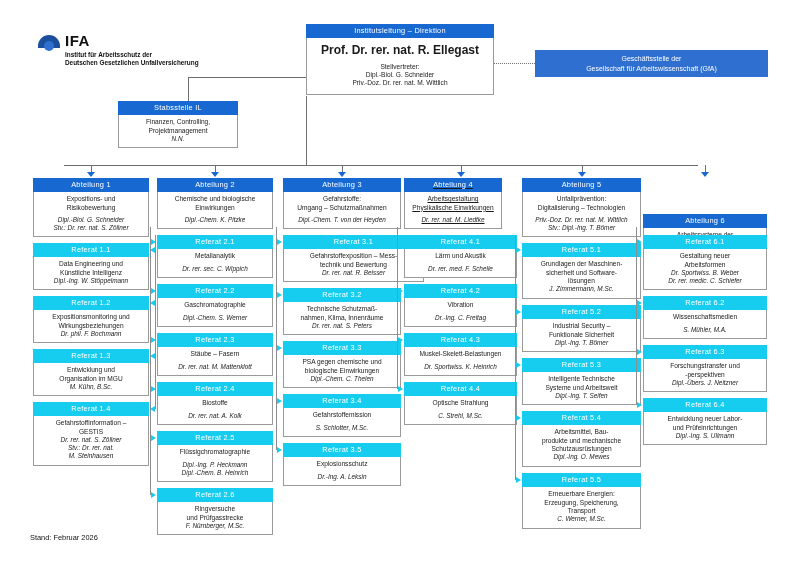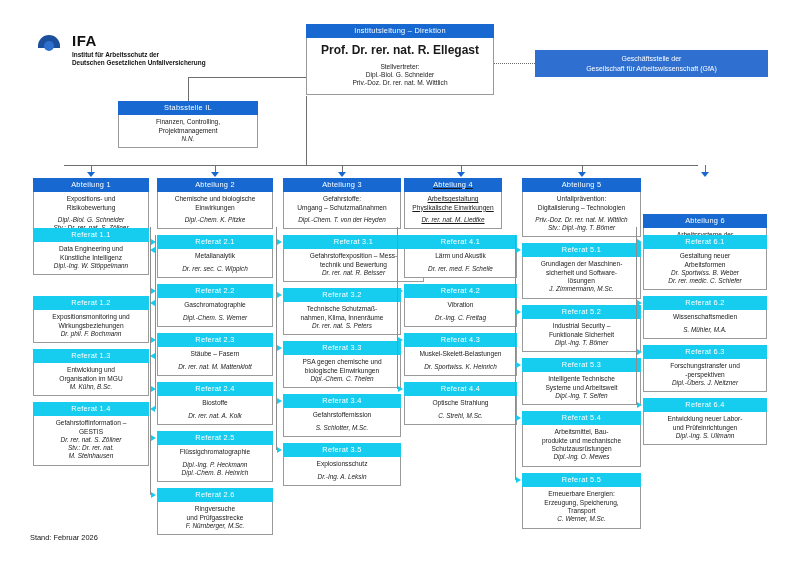--- a/index.html
+++ b/index.html
@@ -7,21 +7,21 @@
     width:800px;height:566px;
     background:#ffffff;
     font-family:"Liberation Sans", sans-serif;
     color:#1a1a1a;
     overflow:hidden;
     position:relative;
   }
   .canvas{position:relative;width:800px;height:566px;}
 
   
-  .logo{position:absolute;left:38px;top:33px;display:flex;align-items:flex-start;gap:12px;}
+  .logo{position:absolute;left:38px;top:33px;display:flex;align-items:flex-start;gap:5px;}
   .logo-mark{width:22px;height:18px;position:relative;margin-top:2px;}
   .logo-mark .arc{
     position:absolute;left:0;top:0;width:22px;height:13px;
     background:#1b4f9c;border-radius:11px 11px 0 0;
   }
   .logo-mark .dot{
     position:absolute;left:6px;top:6px;width:10px;height:10px;border-radius:50%;
     background:#2f6fd0;
   }
   .logo-text{line-height:1.12;}
@@ -115,21 +115,21 @@
   <div class="solid" style="left:535px;top:50px;width:233px;height:27px;">
     <div>
       <div>Geschäftsstelle der</div>
       <div>Gesellschaft für Arbeitswissenschaft (GfA)</div>
     </div>
   </div>
 
   <div class="vline" style="left:306px;top:63px;width:0;border-left:1px solid #6f6f6f;height:0;"></div>
   <div class="hline" style="left:188px;top:77px;width:118px;"></div>
   <div class="vline" style="left:188px;top:77px;height:24px;"></div>
-  <div class="box" style="left:118px;top:101px;width:140px;">
+  <div class="box" style="left:118px;top:101px;width:120px;">
     <div class="hdr blue">Stabsstelle IL</div>
     <div class="body">
       <span class="ln">Finanzen, Controlling,</span>
       <span class="ln">Projektmanagement</span>
       <span class="nm">N.N.</span>
     </div>
   </div>
 
   <div class="vline" style="left:306px;top:96px;height:69px;"></div>
   <div class="hline" style="left:64px;top:165px;width:634px;"></div>
@@ -141,21 +141,21 @@
         <div class="hdr blue">Abteilung 1</div>
         <div class="body">
           <span class="ln">Expositions- und</span>
           <span class="ln">Risikobewertung</span>
           <span class="gap"></span>
           <span class="nm">Dipl.-Biol. G. Schneider</span>
           <span class="nm">Stv.: Dr. rer. nat. S. Zöllner</span>
         </div>
       </div>
       <div class="spine" style="left: 155px; top: 235px; height: 174px;"></div>
-      <div class="box" style="left: 33px; top: 228px; width: 116px;">
+      <div class="box" style="left: 33px; top: 243px; width: 116px;">
         <div class="hdr cyan">Referat 1.1</div>
         <div class="body">
           <span class="ln">Data Engineering und</span>
           <span class="ln">Künstliche Intelligenz</span>
           <span class="nm">Dipl.-Ing. W. Stöppelmann</span>
         </div>
       </div>
       <div class="arrow-left" style="left: 150px; top: 247px;"></div>
       <div class="box" style="left: 33px; top: 296px; width: 116px;">
         <div class="hdr cyan">Referat 1.2</div>

